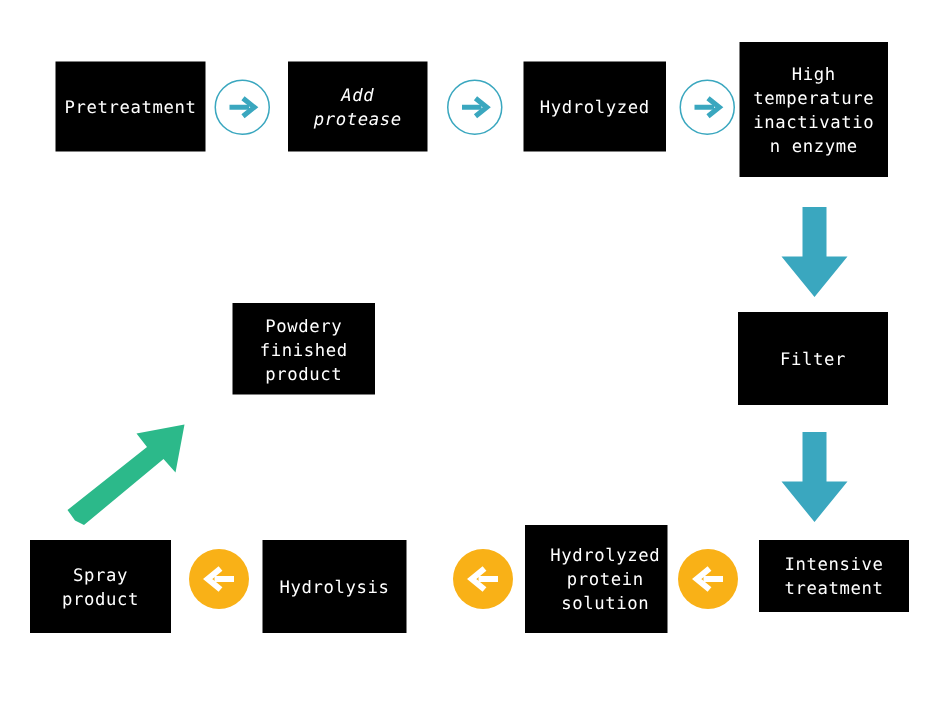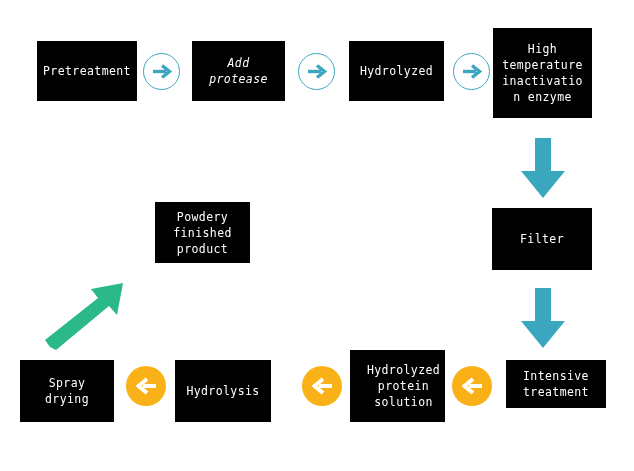--- a/index.html
+++ b/index.html
@@ -129,21 +129,21 @@
   <div class="node" style="left:175px; top:360px; width:96px; height:62px;">Hydrolysis</div>
 
   <div class="circle-arrow filled" style="left:126px; top:366px; width:40px; height:40px;">
     <svg width="40" height="40" viewBox="0 0 40 40">
       <path d="M30 20 L17 20" stroke="#ffffff" stroke-width="4" stroke-linecap="butt" fill="none"></path>
       <path d="M21 13 L12.5 20 L21 27" stroke="#ffffff" stroke-width="4" fill="none" stroke-linecap="butt" stroke-linejoin="miter"></path>
     </svg>
   </div>
 
   <div class="node" style="left:20px; top:360px; width:94px; height:62px;">Spray
-drying</div>
+product</div>
 
   <div class="diag-arrow" style="left:44px; top:278px; width:84px; height:76px;">
     <svg width="84" height="76" viewBox="0 0 84 76">
       <path d="M6 69 L1 62 L54 20 L47 11 L79 5 L73 37 L65 28 L12 72 Z" fill="#2cb98a"></path>
     </svg>
   </div>
 
   <div class="node" style="left:123px; top:202px; width:95px; height:61px;margin-left:32px;">Powdery
 finished
 product</div>

